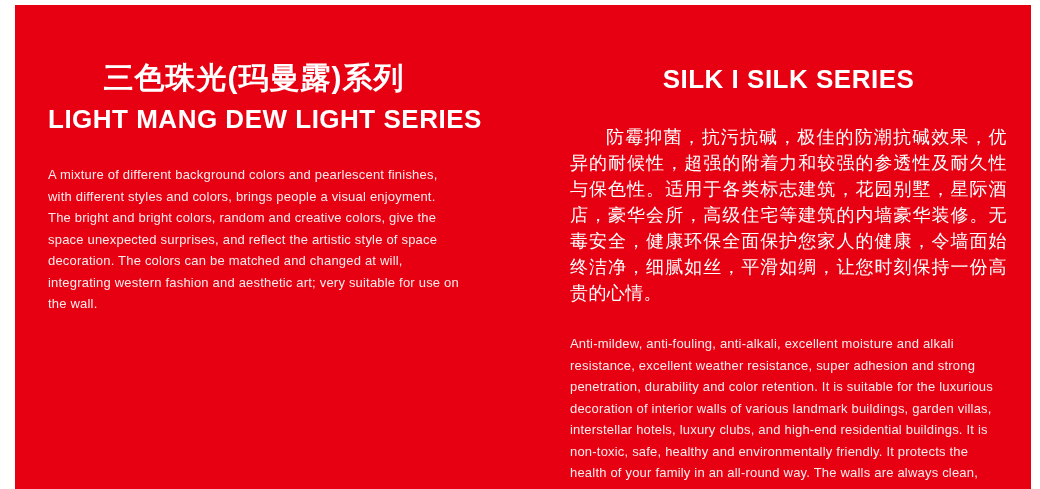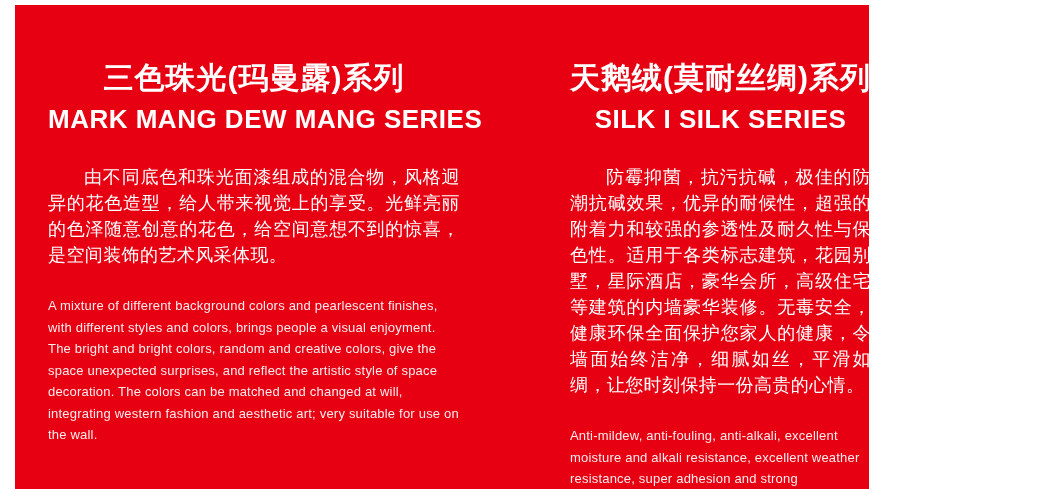--- a/index.html
+++ b/index.html
@@ -7,21 +7,21 @@
     padding: 0;
     background: #ffffff;
     width: 1040px;
     height: 489px;
     overflow: hidden;
     font-family: "Liberation Sans", "DejaVu Sans", sans-serif;
   }
   .panel {
     position: relative;
     margin: 5px 3px 0 15px;
-    width: 854px;
+    width: 1016px;
     height: 484px;
     background: #E60012;
     box-sizing: border-box;
     color: #ffffff;
   }
   .columns {
     display: flex;
     padding: 53px 18px 0 33px;
     box-sizing: border-box;
   }
@@ -66,29 +66,27 @@
   }
 </style>
 </head>
 <body>
 
 <div class="panel">
   <div class="columns">
 
     <div class="col col-left">
       <div class="title-zh">三色珠光(玛曼露)系列</div>
-      <div class="title-en">MARK MANG DEW MANG SERIES</div>
+      <div class="title-en">LIGHT MANG DEW LIGHT SERIES</div>
       <div class="desc-zh">
-        <p class="indented">由不同底色和珠光面漆组成的混合物，风格迥异的花色造型，给人带来视觉上的享受。光鲜亮丽的色泽随意创意的花色，给空间意想不到的惊喜，是空间装饰的艺术风采体现。</p>
       </div>
       <div class="desc-en">A mixture of different background colors and pearlescent finishes, with different styles and colors, brings people a visual enjoyment. The bright and bright colors, random and creative colors, give the space unexpected surprises, and reflect the artistic style of space decoration. The colors can be matched and changed at will, integrating western fashion and aesthetic art; very suitable for use on the wall.</div>
     </div>
 
     <div class="col col-right">
-      <div class="title-zh">天鹅绒(莫耐丝绸)系列</div>
       <div class="title-en">SILK I SILK SERIES</div>
       <div class="desc-zh">
         <p class="indented">防霉抑菌，抗污抗碱，极佳的防潮抗碱效果，优异的耐候性，超强的附着力和较强的参透性及耐久性与保色性。适用于各类标志建筑，花园别墅，星际酒店，豪华会所，高级住宅等建筑的内墙豪华装修。无毒安全，健康环保全面保护您家人的健康，令墙面始终洁净，细腻如丝，平滑如绸，让您时刻保持一份高贵的心情。</p>
       </div>
       <div class="desc-en">Anti-mildew, anti-fouling, anti-alkali, excellent moisture and alkali resistance, excellent weather resistance, super adhesion and strong penetration, durability and color retention. It is suitable for the luxurious decoration of interior walls of various landmark buildings, garden villas, interstellar hotels, luxury clubs, and high-end residential buildings. It is non-toxic, safe, healthy and environmentally friendly. It protects the health of your family in an all-round way. The walls are always clean, silky and smooth, so that you can always maintain a noble mood.</div>
     </div>
 
   </div>
 </div>
 

